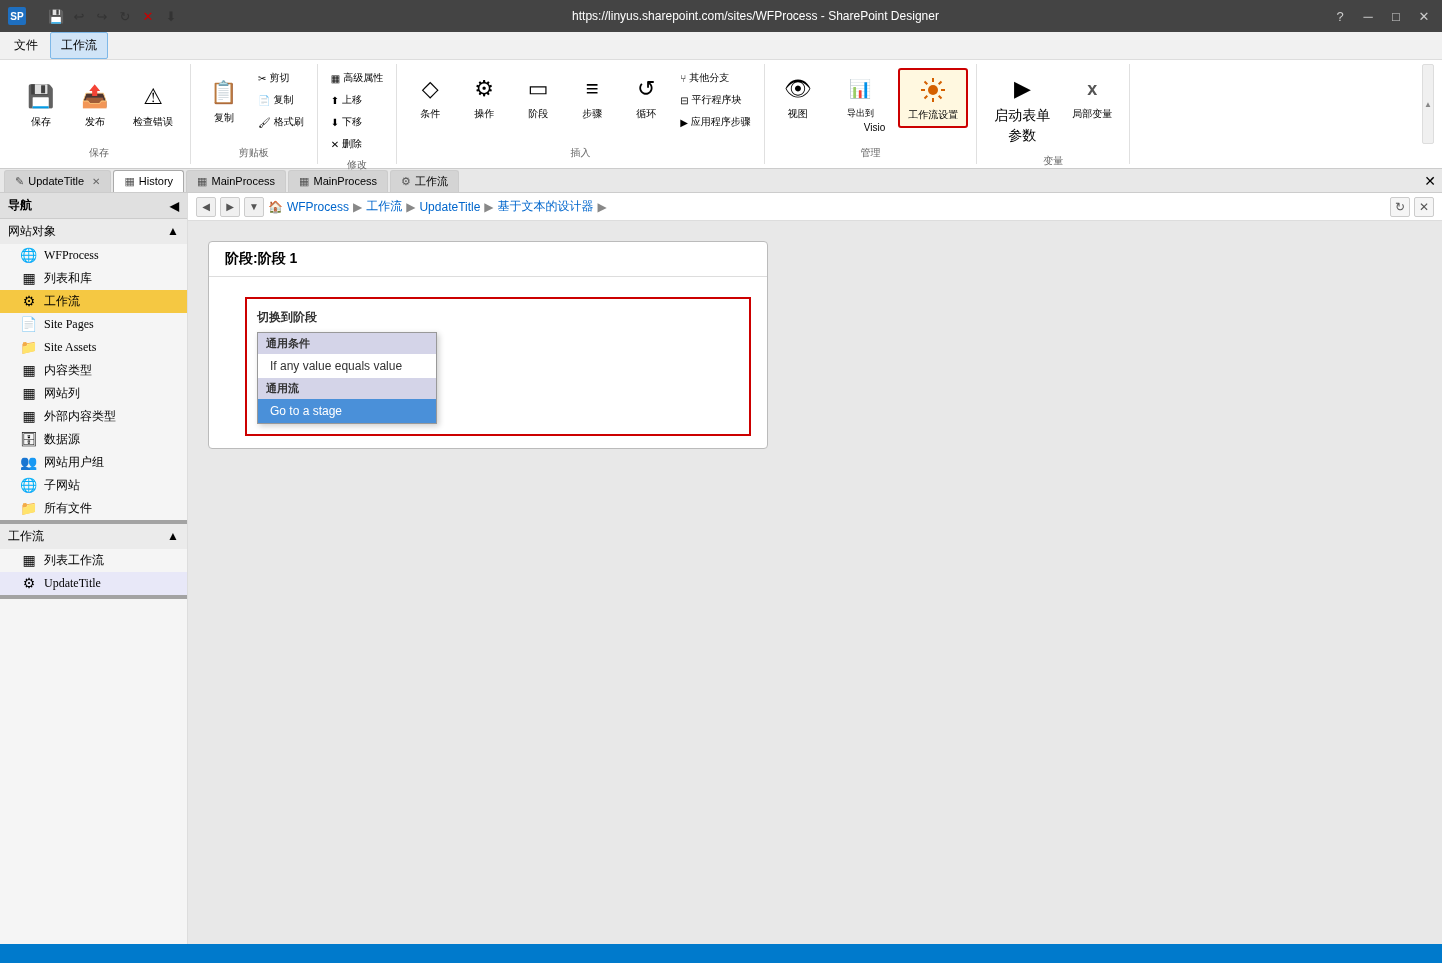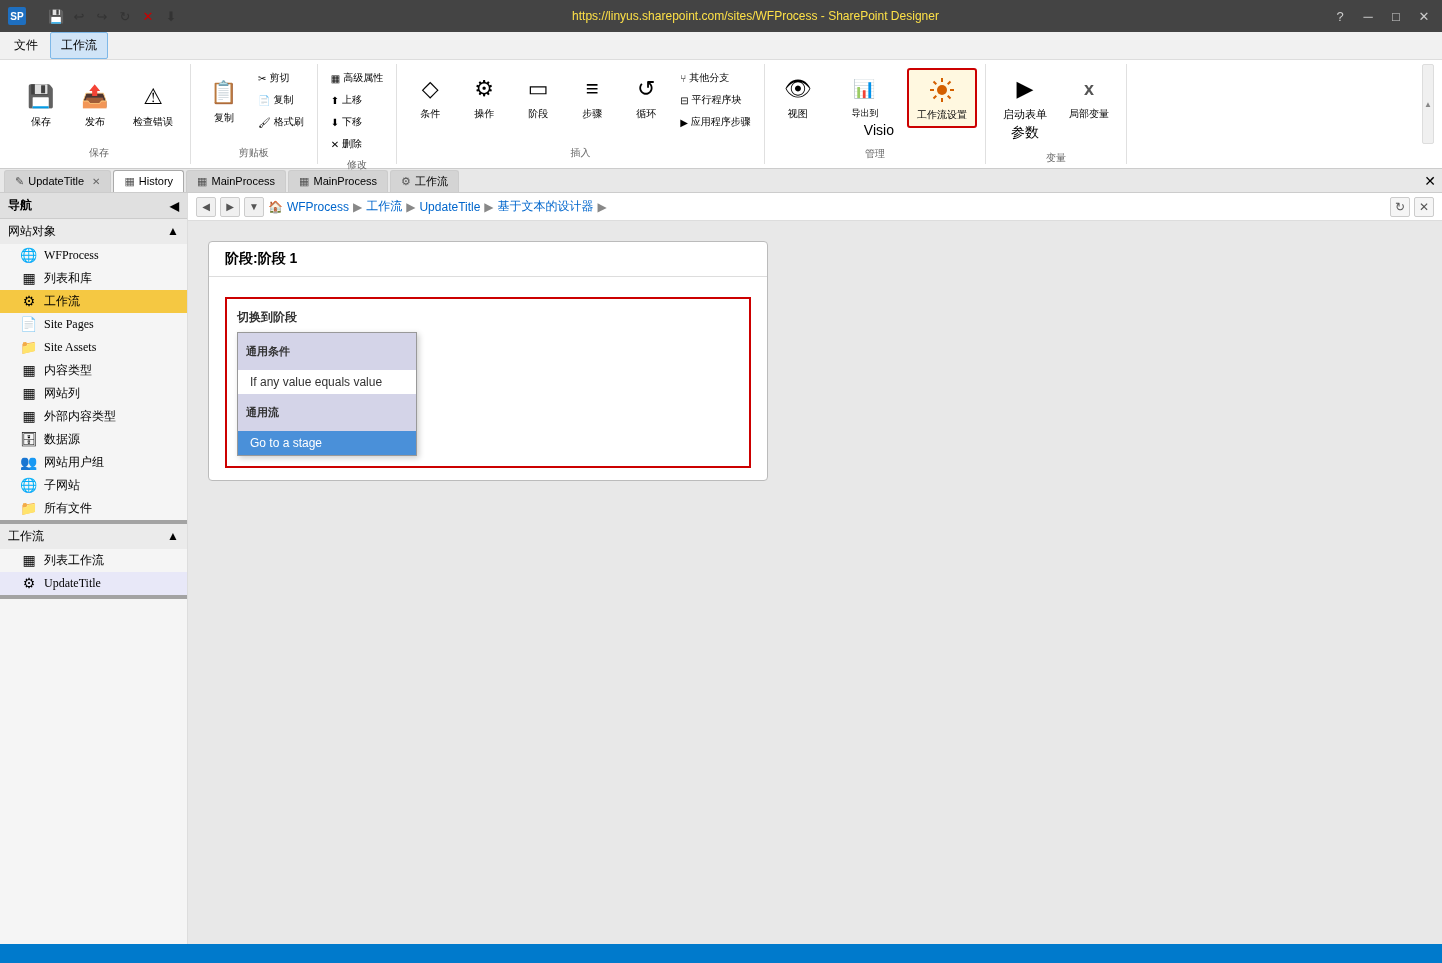--- a/index.html
+++ b/index.html
@@ -9,21 +9,21 @@
     #title-bar {
       height: 32px;
       background: #444;
       display: flex;
       align-items: center;
       justify-content: space-between;
       padding: 0 8px;
       color: white;
     }
     #title-bar .title-left { display: flex; align-items: center; gap: 20px; }
-    #title-bar .title-center { flex: 1; text-align: center; font-size: 12px; color: #fde047; }
+    #title-bar .title-center { flex: 1; text-align: center; font-size: 12px; color: #ffffff; }
     #title-bar .title-right { display: flex; align-items: center; gap: 8px; }
     .title-icon { width: 16px; height: 16px; background: #888; border-radius: 2px; }
 
     
     #menu-bar {
       height: 28px;
       background: #f1f1f1;
       display: flex;
       align-items: center;
       padding: 0 4px;
@@ -259,20 +259,21 @@
       color: #333;
       margin-bottom: 8px;
     }
     .stage-action a { color: #0066cc; text-decoration: underline; cursor: pointer; }
 
     .transition-section {
       border: 2px solid #cc0000;
       padding: 10px;
       margin-top: 8px;
       position: relative;
+      margin-left: 20px;
     }
     .transition-title {
       font-size: 12px;
       font-weight: bold;
       color: #333;
       margin-bottom: 6px;
     }
     .transition-hint {
       font-size: 11px;
       color: #666;
@@ -283,21 +284,21 @@
     .dropdown-menu {
       background: white;
       border: 1px solid #999;
       box-shadow: 2px 2px 6px rgba(0,0,0,0.2);
       width: 180px;
       position: relative;
       z-index: 100;
     }
     .dropdown-section-header {
       background: #d4d4e8;
-      padding: 11px 8px;
+      padding: 3px 8px;
       font-size: 11px;
       font-weight: bold;
       color: #333;
     }
     .dropdown-item {
       padding: 5px 12px;
       font-size: 12px;
       cursor: pointer;
       color: #333;
     }
@@ -488,40 +489,40 @@
 
     <div class="ribbon-group">
       <div class="ribbon-buttons" style="align-items:flex-start;">
         <div class="ribbon-large-btn">
           <div class="ribbon-large-icon">👁</div>
           <span>视图</span>
         </div>
         <div class="ribbon-large-btn">
           <div class="ribbon-large-icon" style="font-size:18px;">📊</div>
           <span style="font-size:9px;">导出到</span>
-          <span style="font-size:14px;margin-left:28px;">Visio</span>
+          <span style="font-size:10px;margin-left:28px;">Visio</span>
         </div>
         <div class="ribbon-large-btn highlighted">
           <div class="ribbon-large-icon" style="color:#d46000;">
             <svg width="28" height="28" viewBox="0 0 28 28" fill="none">
               <circle cx="14" cy="14" r="5" fill="#d46000"></circle>
               <path d="M14 2v4M14 22v4M2 14h4M22 14h4M5.5 5.5l2.8 2.8M19.7 19.7l2.8 2.8M5.5 22.5l2.8-2.8M19.7 8.3l2.8-2.8" stroke="#d46000" stroke-width="2"></path>
             </svg>
           </div>
           <span>工作流设置</span>
         </div>
       </div>
       <div class="ribbon-group-label">管理</div>
     </div>
 
     <div class="ribbon-group">
       <div class="ribbon-buttons" style="align-items:flex-start;">
         <div class="ribbon-large-btn">
           <div class="ribbon-large-icon">▶</div>
-          <span style="font-size:11px;">启动表单</span>
+          <span style="font-size:14px;">启动表单</span>
           <span style="font-size:14px;">参数</span>
         </div>
         <div class="ribbon-large-btn">
           <div class="ribbon-large-icon" style="font-size:18px; font-weight:bold; color:#555;">x</div>
           <span>局部变量</span>
         </div>
       </div>
       <div class="ribbon-group-label">变量</div>
     </div>
 

